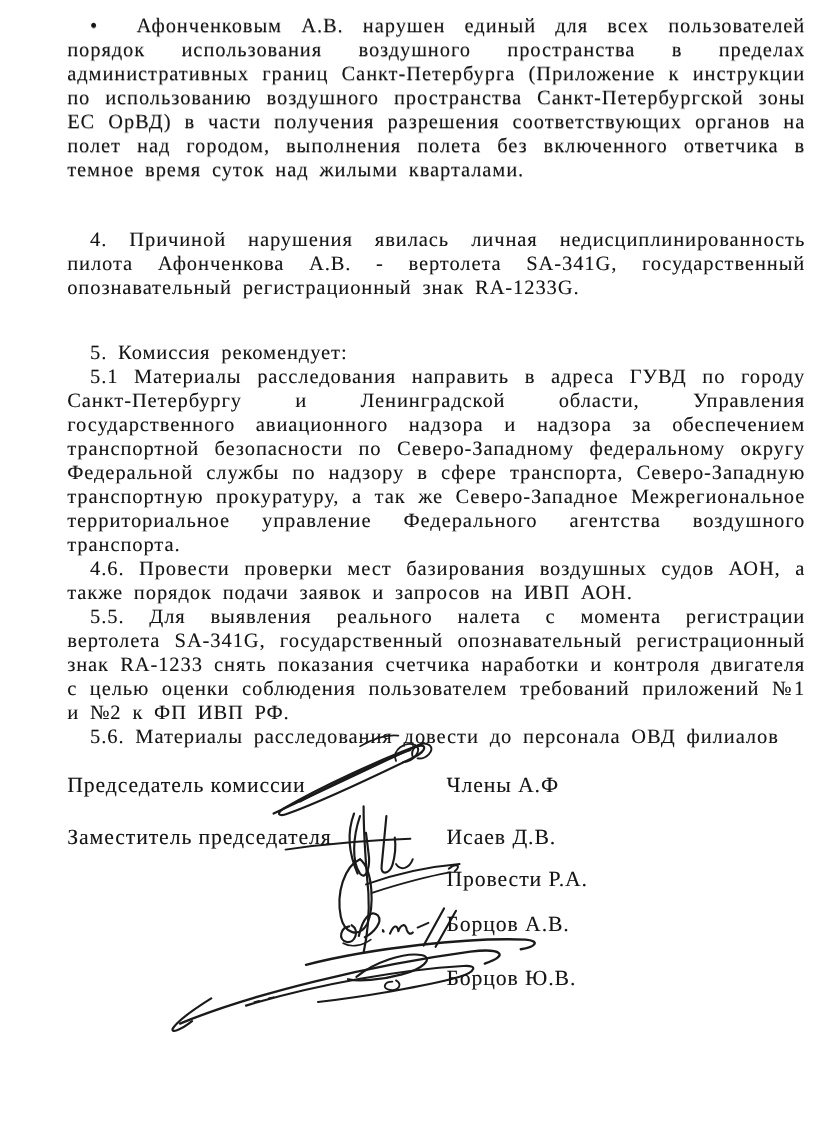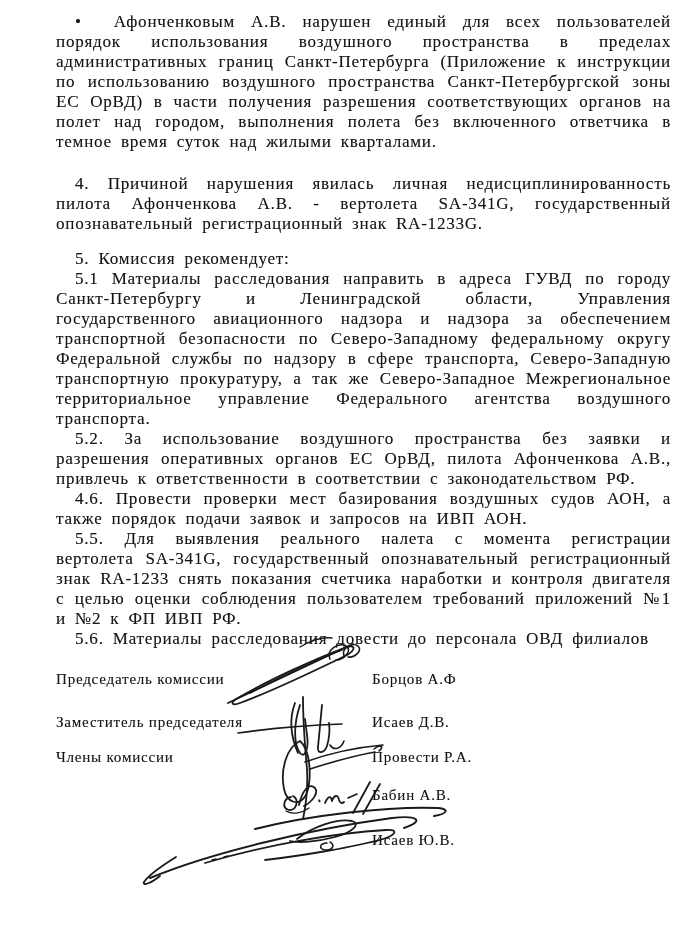--- a/index.html
+++ b/index.html
@@ -18,29 +18,29 @@
   .para {
     margin: 0;
     font-size: 17px;
     line-height: 20px;
     text-align: justify;
     text-indent: 19px;
     letter-spacing: 0.8px;
     word-spacing: 4px;
     text-shadow: 0.2px 0.2px 0 rgba(0,0,0,0.35);
   }
-  .gap-lg { margin-top: 22px; }
-  .gap-md { margin-top: 15px; }
+  .gap-lg { margin-top: 38px; }
+  .gap-md { margin-top: 34px; }
   .sig-block {
     position: relative;
     height: 248px;
   }
   .sig-label, .sig-name {
     position: absolute;
-    font-size: 15px;
+    font-size: 18px;
     line-height: 20px;
     letter-spacing: 0.8px;
     white-space: nowrap;
     text-shadow: 0.2px 0.2px 0 rgba(0,0,0,0.35);
   }
   .sig-label { left: 56px; }
   .sig-name  { left: 372px; }
   .r1 { top: 20px; }
   .r2 { top: 63px; }
   .r3 { top: 98px; }
@@ -64,21 +64,20 @@
 </head>
 <body>
 
 <div class="page">
 
   <div class="body-text">
     <p class="para">•&nbsp; Афонченковым А.В. нарушен единый для всех пользователей порядок использования воздушного пространства в пределах административных границ Санкт-Петербурга (Приложение к инструкции по использованию воздушного пространства Санкт-Петербургской зоны ЕС ОрВД) в части получения разрешения соответствующих органов на полет над городом, выполнения полета без включенного ответчика в темное время суток над жилыми кварталами.</p>
     <p class="para gap-lg">4. Причиной нарушения явилась личная недисциплинированность пилота Афонченкова А.В. - вертолета SA-341G, государственный опознавательный регистрационный знак RA-1233G.</p>
     <p class="para gap-md">5. Комиссия рекомендует:</p>
     <p class="para">5.1 Материалы расследования направить в адреса ГУВД по городу Санкт-Петербургу и Ленинградской области, Управления государственного авиационного надзора и надзора за обеспечением транспортной безопасности по Северо-Западному федеральному округу Федеральной службы по надзору в сфере транспорта, Северо-Западную транспортную прокуратуру, а так же Северо-Западное Межрегиональное территориальное управление Федерального агентства воздушного транспорта.</p>
-    <p class="para">5.2. За использование воздушного пространства без заявки и разрешения оперативных органов ЕС ОрВД, пилота Афонченкова А.В., привлечь к ответственности в соответствии с законодательством РФ.</p>
     <p class="para">4.6. Провести проверки мест базирования воздушных судов АОН, а также порядок подачи заявок и запросов на ИВП АОН.</p>
     <p class="para">5.5. Для выявления реального налета с момента регистрации вертолета SA-341G, государственный опознавательный регистрационный знак RA-1233 снять показания счетчика наработки и контроля двигателя с целью оценки соблюдения пользователем требований приложений №1 и №2 к ФП ИВП РФ.</p>
     <p class="para">5.6. Материалы расследования довести до персонала ОВД филиалов</p>
   </div>
 
   <div class="sig-block">
 
     <svg class="ink-overlay" viewBox="0 677 695 263" xmlns="http://www.w3.org/2000/svg" aria-hidden="true">
       <g>
         <path stroke-width="1.8" d="M228 746 L353 687"></path>
@@ -115,26 +114,25 @@
         <path stroke-width="1.8" d="M297 882 C312 870 337 861 352 864 C362 867 351 876 335 880 C317 885 298 886 290 884"></path>
         <path stroke-width="1.6" d="M327 886 C320 886 318 892 325 893 C332 894 336 888 330 885"></path>
         <path stroke-width="2" d="M150 921 C210 896 310 872 392 861 C418 858 425 864 404 871"></path>
         <path stroke-width="1.8" d="M205 906 C265 888 335 876 386 873 C399 872 396 878 383 882 C355 890 300 899 265 903"></path>
         <path stroke-width="1.8" d="M176 900 C160 910 148 919 144 925 C142 929 150 927 160 919"></path>
         <path stroke-width="1.4" d="M212 903 L216 902 M224 900 L228 899"></path>
       </g>
     </svg>
 
     <span class="sig-label r1">Председатель комиссии</span>
-    <span class="sig-name r1">Борцов А.Ф</span>
+    <span class="sig-name r1">Члены А.Ф</span>
 
     <span class="sig-label r2">Заместитель председателя</span>
     <span class="sig-name r2">Исаев Д.В.</span>
 
-    <span class="sig-label r3">Члены комиссии</span>
     <span class="sig-name r3">Провести Р.А.</span>
 
-    <span class="sig-name r4">Бабин А.В.</span>
+    <span class="sig-name r4">Борцов А.В.</span>
 
-    <span class="sig-name r5">Исаев Ю.В.</span>
+    <span class="sig-name r5">Борцов Ю.В.</span>
   </div>
 
 </div>
 
 </body></html>

